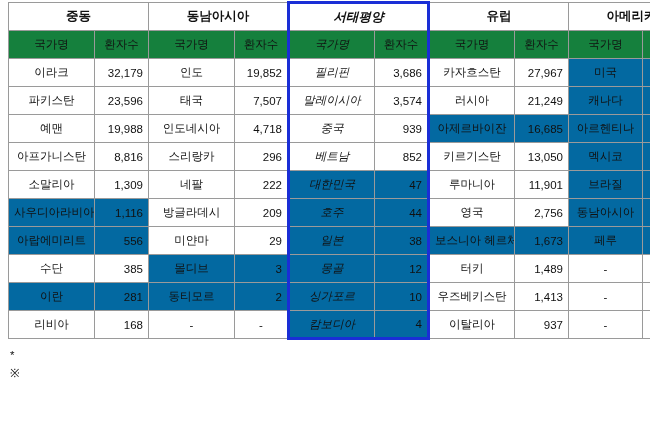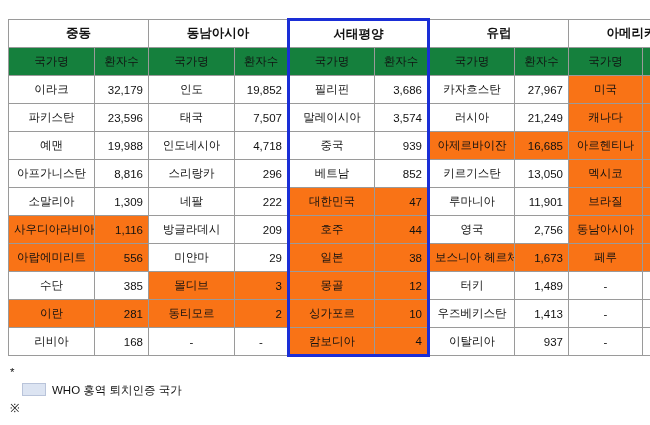--- a/index.html
+++ b/index.html
@@ -8,21 +8,21 @@
   }
   body {
     width: 650px;
     height: 425px;
     background: #ffffff;
     font-family: "Liberation Sans", sans-serif;
     color: #111111;
     overflow: hidden;
   }
   .wrap {
-    padding: 18px 8px 0 8px;
+    padding: 1px 8px 0 8px;
     box-sizing: border-box;
   }
   table.measles {
     border-collapse: collapse;
     table-layout: fixed;
     width: 634px;
     font-size: 11.5px;
   }
   table.measles td, table.measles th {
     border: 1px solid #9a9a9a;
@@ -44,24 +44,24 @@
     background: #15803d;
     font-size: 11.5px;
   }
   .name {
     text-align: center;
   }
   .num {
     text-align: right;
   }
   .hl {
-    background: #f97316;
+    background: #0369a1;
   }
   
-  .grp-pac-left { border-left: 3px solid #1a2ed6 !important; }
+  .grp-pac-left { border-left: 3px solid #1a2ed6 !important; font-style: italic; }
   .grp-pac-right { border-right: 3px solid #1a2ed6 !important; }
   .grp-pac-top { border-top: 3px solid #1a2ed6 !important; }
   .grp-pac-bottom { border-bottom: 3px solid #1a2ed6 !important; margin-left: 48px; }
 
   .footnotes {
     margin-top: 7px;
     font-size: 11.5px;
     line-height: 1.55;
     padding-left: 2px;
   }
@@ -246,22 +246,17 @@
           <td class="name">-</td>
         </tr>
       </tbody>
   </table>
 
   <div class="footnotes">
     <div>
       <span class="fn-mark">*</span>
     </div>
     <div>
-      <span class="fn-mark"></span>
-      <span class="swatch"></span>
-      <span>WHO 홍역 퇴치인증 국가</span>
-    </div>
-    <div>
       <span class="fn-mark">※</span>
     </div>
   </div>
 
 </div>
 
 </body></html>

